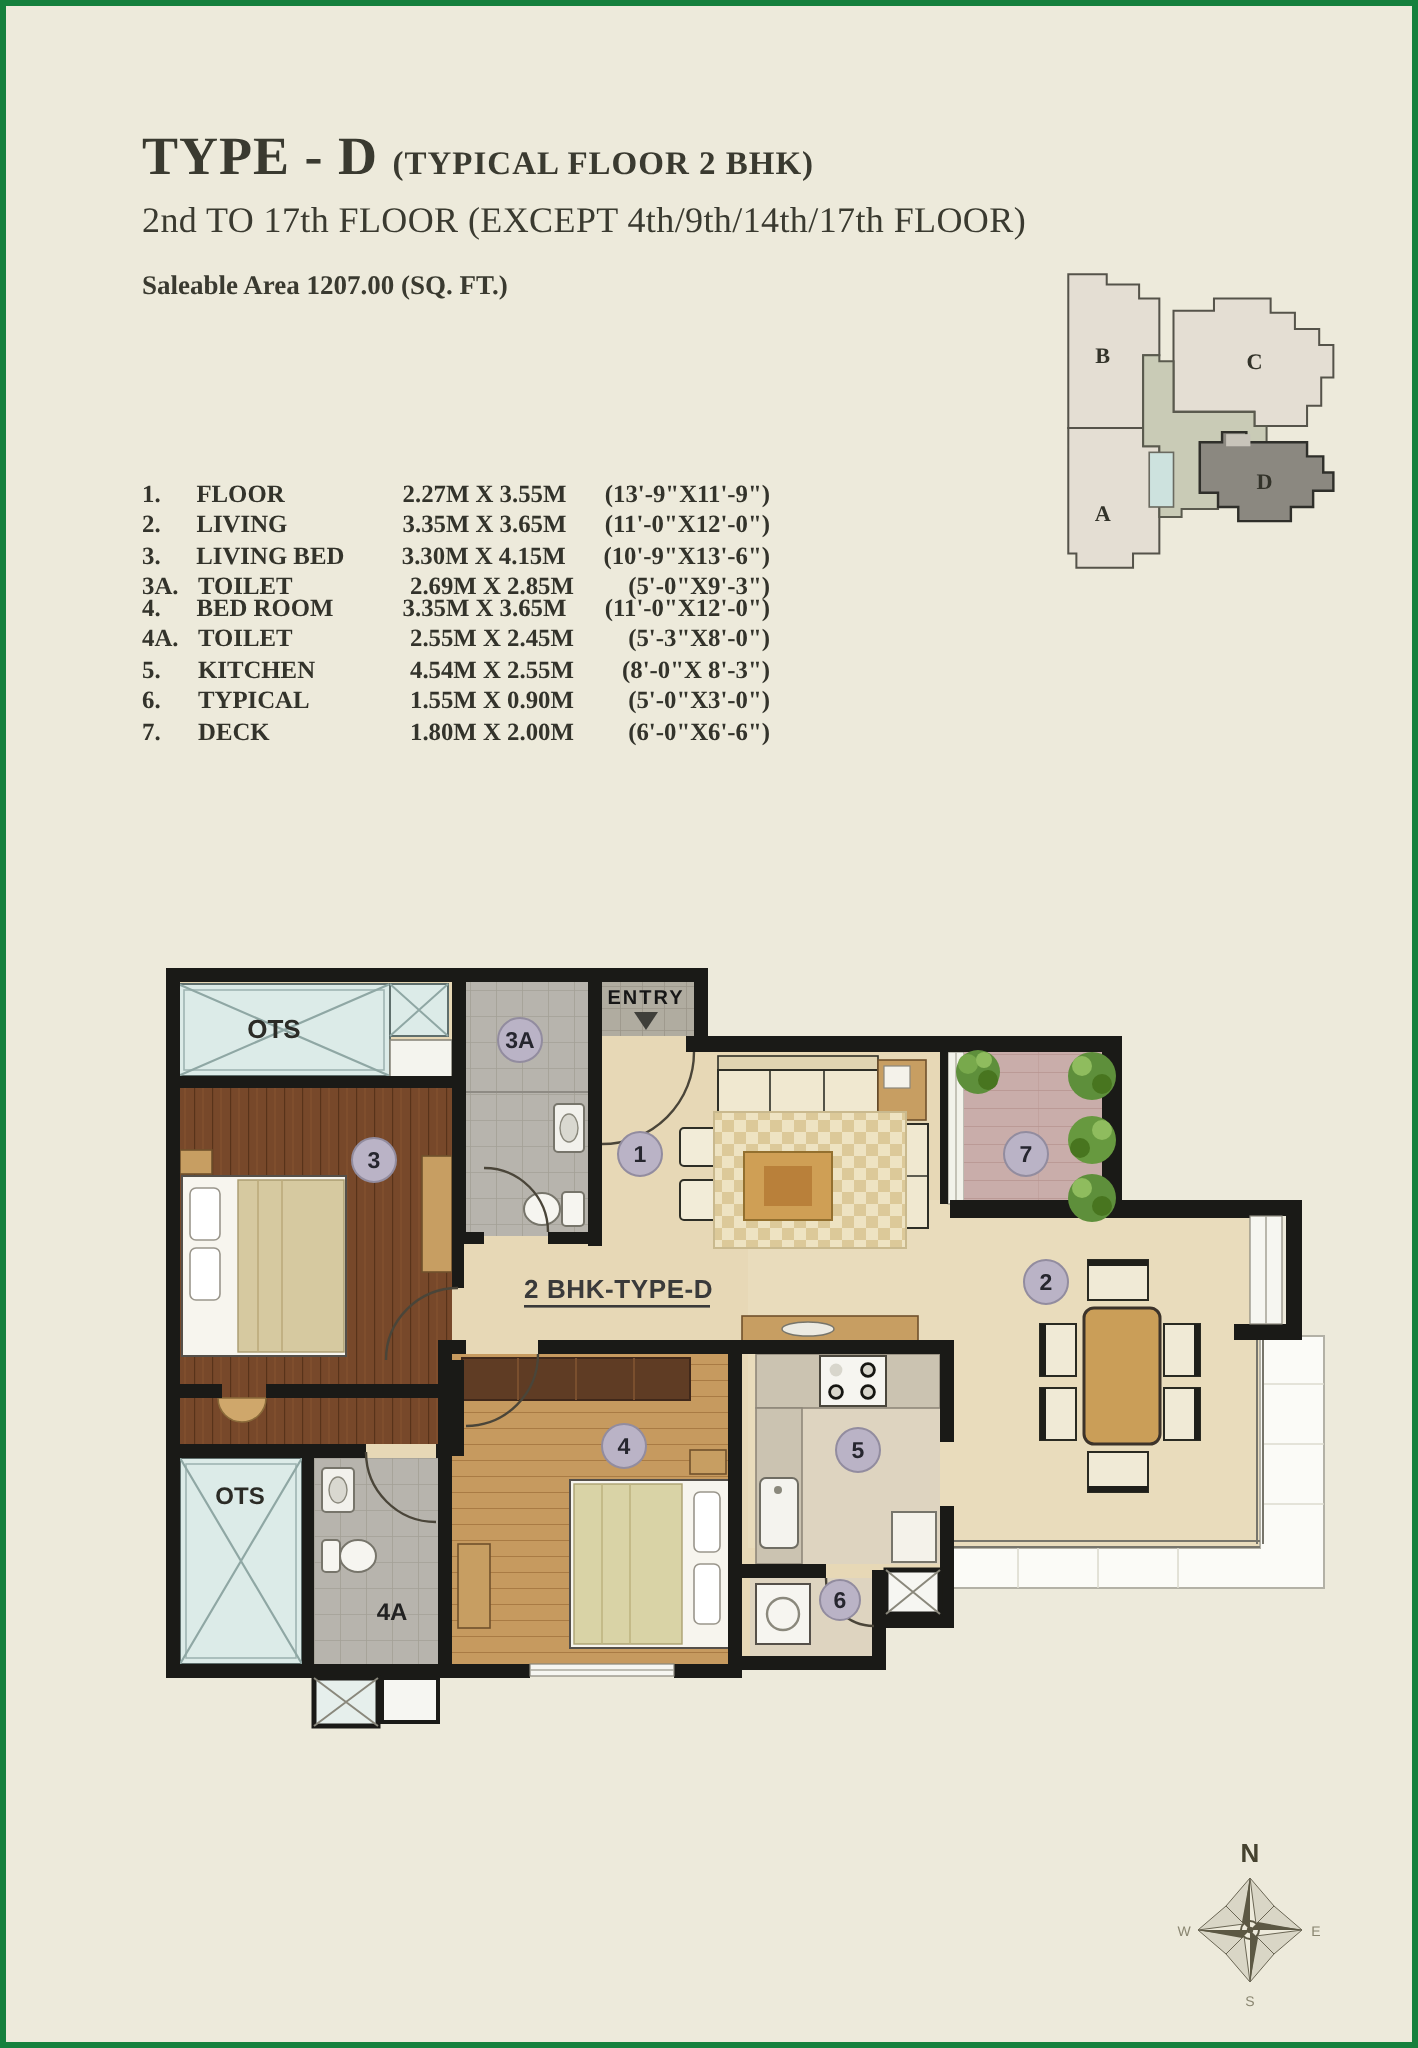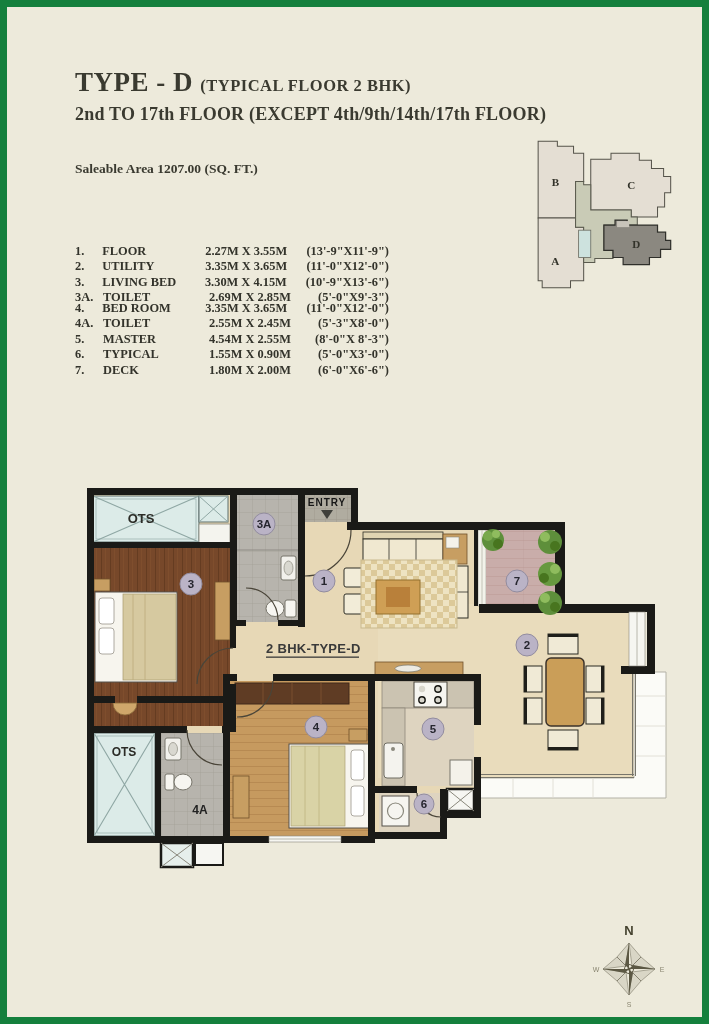--- a/index.html
+++ b/index.html
@@ -1,22 +1,22 @@
 <!DOCTYPE html>
 <html><head>
 <meta charset="utf-8">
 <style>
   html,body{margin:0;padding:0;background:#cfcdc0;}
-  .page{position:relative;width:709px;height:1024px;background:#edeadb;border:7px solid #15803d;
+  .page{position:relative;width:709px;height:1024px;background:#edeadb;border:3px solid #15803d;
         box-sizing:border-box;overflow:hidden;font-family:"Liberation Serif",serif;}
   .hdr{position:absolute;left:68px;top:60px;color:#3a3a30;}
   .t1{font-size:27px;font-weight:700;letter-spacing:.5px;line-height:30px;}
   .t1 .paren{font-size:16.5px;font-weight:700;}
-  .t2{font-size:18px;font-weight:700;margin-top:3px;letter-spacing:.2px;}
-  .area{font-size:13.5px;font-weight:700;margin-top:36px;}
+  .t2{font-size:18px;font-weight:400;margin-top:3px;letter-spacing:.2px;}
+  .area{font-size:13.5px;font-weight:700;margin-top:14px;}
   .rtable{position:absolute;left:68px;top:237px;width:314px;font-size:12.4px;font-weight:700;color:#33332b;}
   .trow{display:flex;height:15.4px;line-height:15.4px;}
   .trow.tight{margin-top:-4.5px;}
   .c-num{width:28px;}
   .c-name{width:106px;}
   .c-met{width:104px;}
   .c-imp{flex:1;text-align:right;}
   svg{display:block;}
   svg text{font-family:"Liberation Sans",sans-serif;}
   .keyplan{position:absolute;left:519px;top:122px;}
@@ -43,21 +43,21 @@
 
   <div class="rtable">
     <div class="trow">
         <span class="c-num">1.</span>
         <span class="c-name">FLOOR</span>
         <span class="c-met">2.27M X 3.55M</span>
         <span class="c-imp">(13'-9"X11'-9")</span>
       </div>
     <div class="trow">
         <span class="c-num">2.</span>
-        <span class="c-name">UTILITY</span>
+        <span class="c-name">LIVING</span>
         <span class="c-met">3.35M X 3.65M</span>
         <span class="c-imp">(11'-0"X12'-0")</span>
       </div>
     <div class="trow">
         <span class="c-num">3.</span>
         <span class="c-name">LIVING BED</span>
         <span class="c-met">3.30M X 4.15M</span>
         <span class="c-imp">(10'-9"X13'-6")</span>
       </div>
     <div class="trow">
@@ -73,21 +73,21 @@
         <span class="c-imp">(11'-0"X12'-0")</span>
       </div>
     <div class="trow">
         <span class="c-num">4A.</span>
         <span class="c-name">TOILET</span>
         <span class="c-met">2.55M X 2.45M</span>
         <span class="c-imp">(5'-3"X8'-0")</span>
       </div>
     <div class="trow">
         <span class="c-num">5.</span>
-        <span class="c-name">MASTER</span>
+        <span class="c-name">KITCHEN</span>
         <span class="c-met">4.54M X 2.55M</span>
         <span class="c-imp">(8'-0"X 8'-3")</span>
       </div>
     <div class="trow">
         <span class="c-num">6.</span>
         <span class="c-name">TYPICAL</span>
         <span class="c-met">1.55M X 0.90M</span>
         <span class="c-imp">(5'-0"X3'-0")</span>
       </div>
     <div class="trow">

